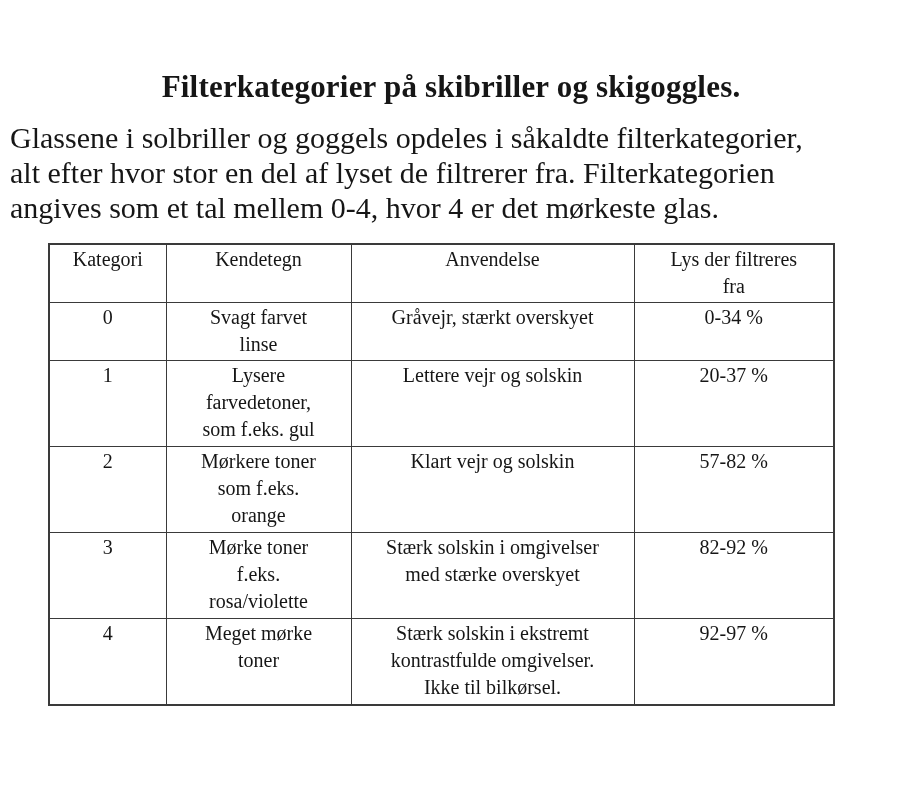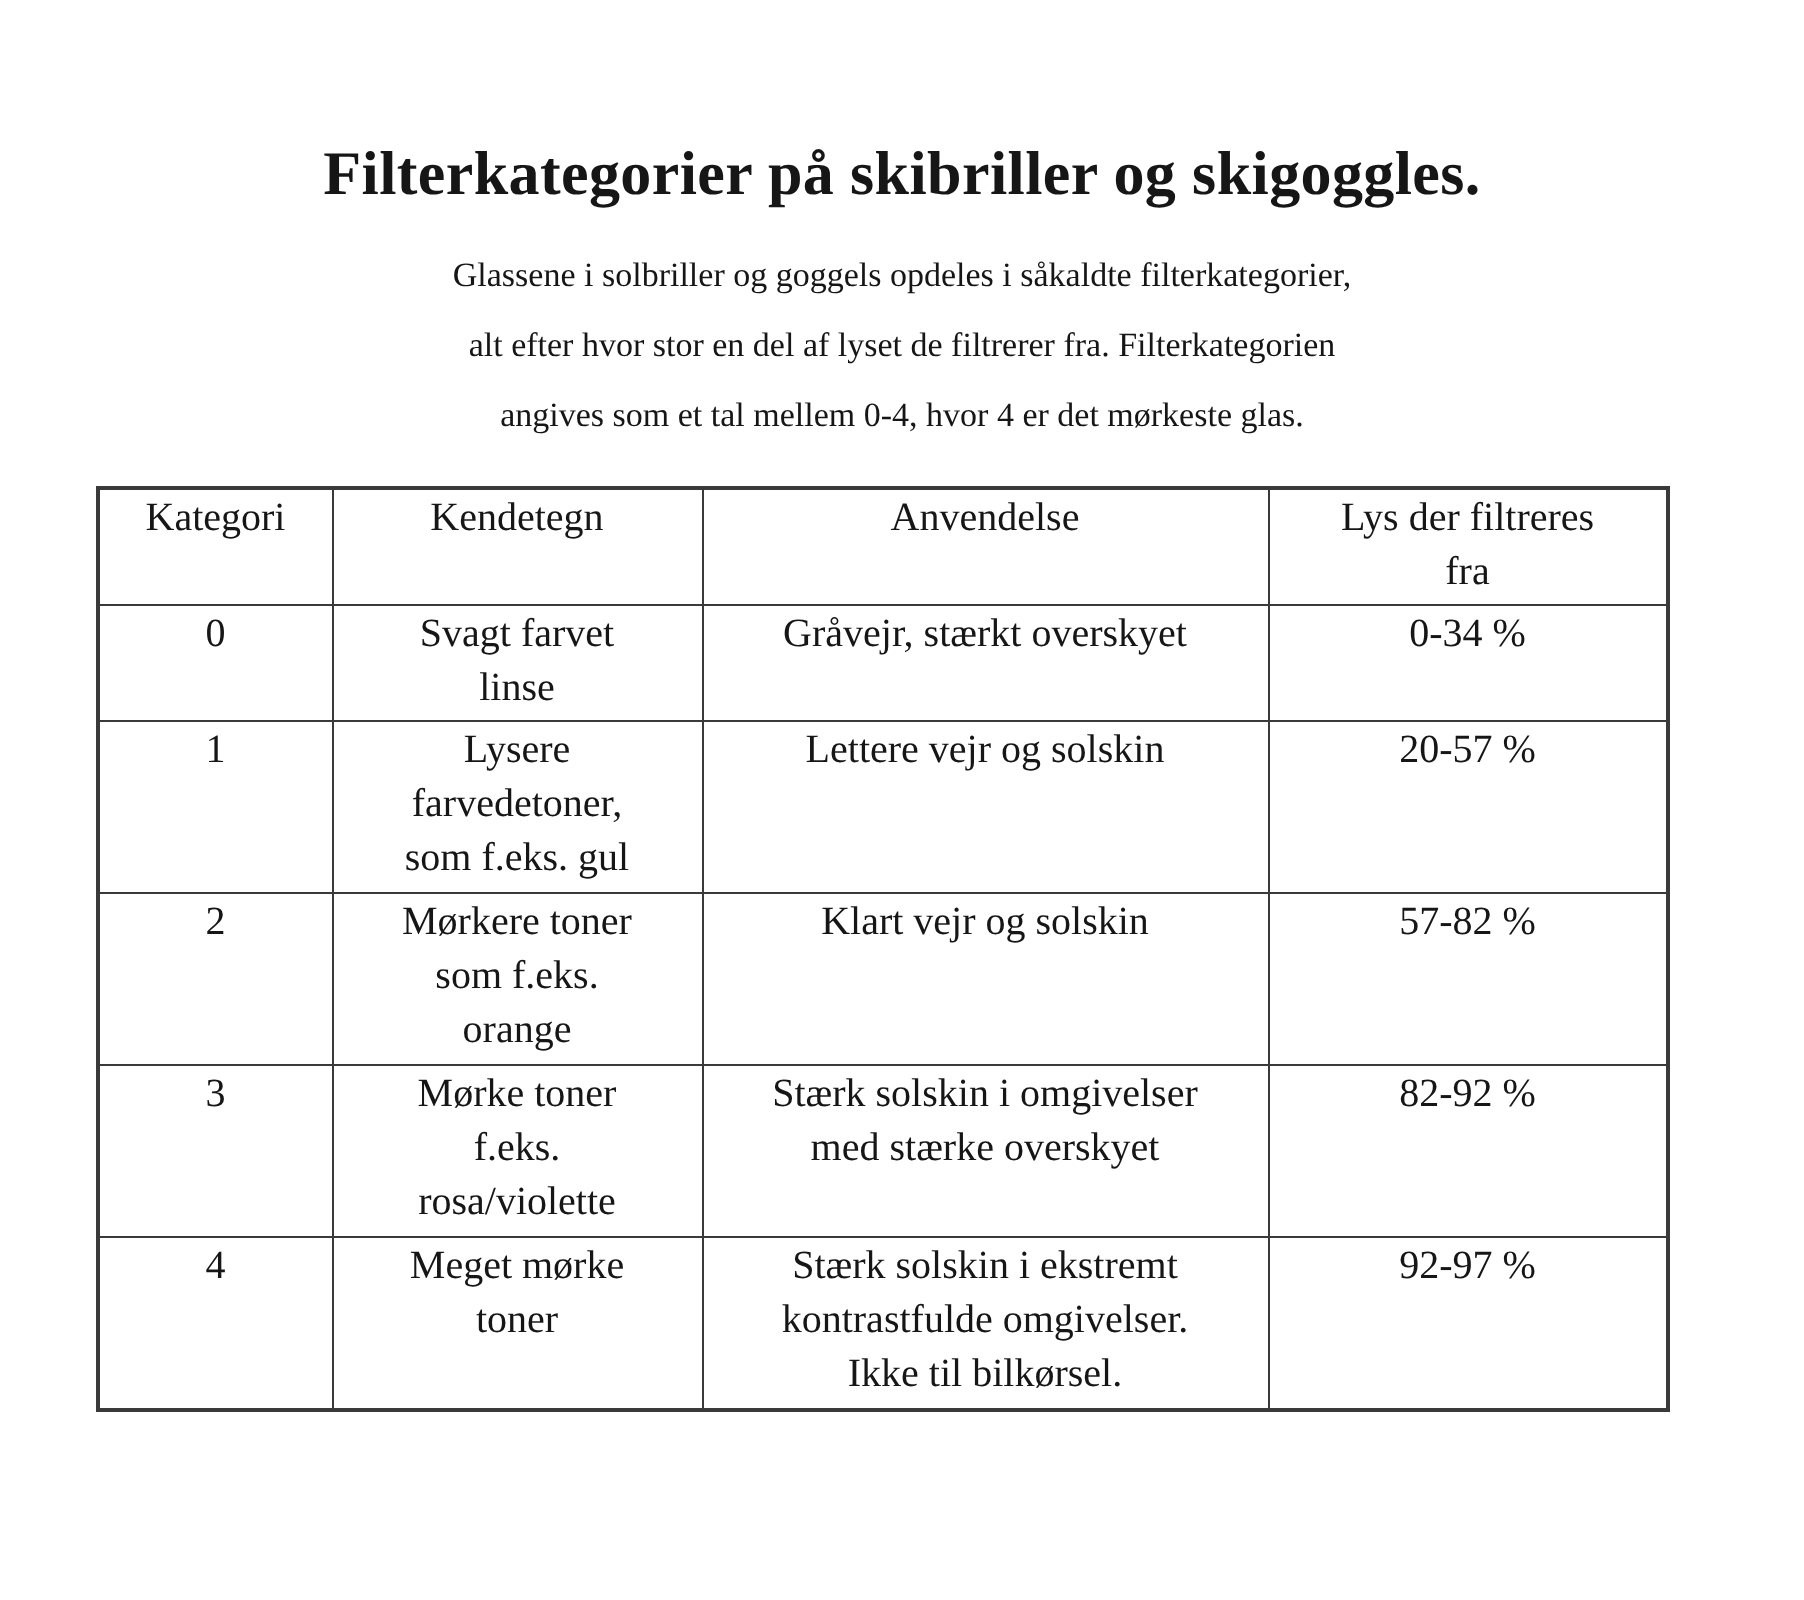--- a/index.html
+++ b/index.html
@@ -19,23 +19,22 @@
     margin: 68px 10px 12px 10px;
     font-size: 31px;
     line-height: 38px;
     font-weight: bold;
     text-align: center;
     letter-spacing: 0.2px;
     white-space: pre-line;
   }
   .intro {
     margin: 14px 10px 0 10px;
-    font-size: 17px;
+    font-size: 30px;
     line-height: 35px;
-    text-align: center;
     white-space: pre-line;
   }
   table.filter-table {
     border-collapse: collapse;
     table-layout: fixed;
     margin: 18px 0 0 48px;
     width: 785px;
     border: 2px solid #3a3a3a;
   }
   table.filter-table th,
@@ -91,21 +90,21 @@
       <td>Gråvejr, stærkt overskyet</td>
       <td>0-34 %</td>
     </tr>
 
     <tr class="r-three">
       <td>1</td>
       <td>Lysere
 farvedetoner,
 som f.eks. gul</td>
       <td>Lettere vejr og solskin</td>
-      <td>20-57 %</td>
+      <td>20-37 %</td>
     </tr>
 
     <tr class="r-three">
       <td>2</td>
       <td>Mørkere toner
 som f.eks.
 orange</td>
       <td>Klart vejr og solskin</td>
       <td>57-82 %</td>
     </tr>

